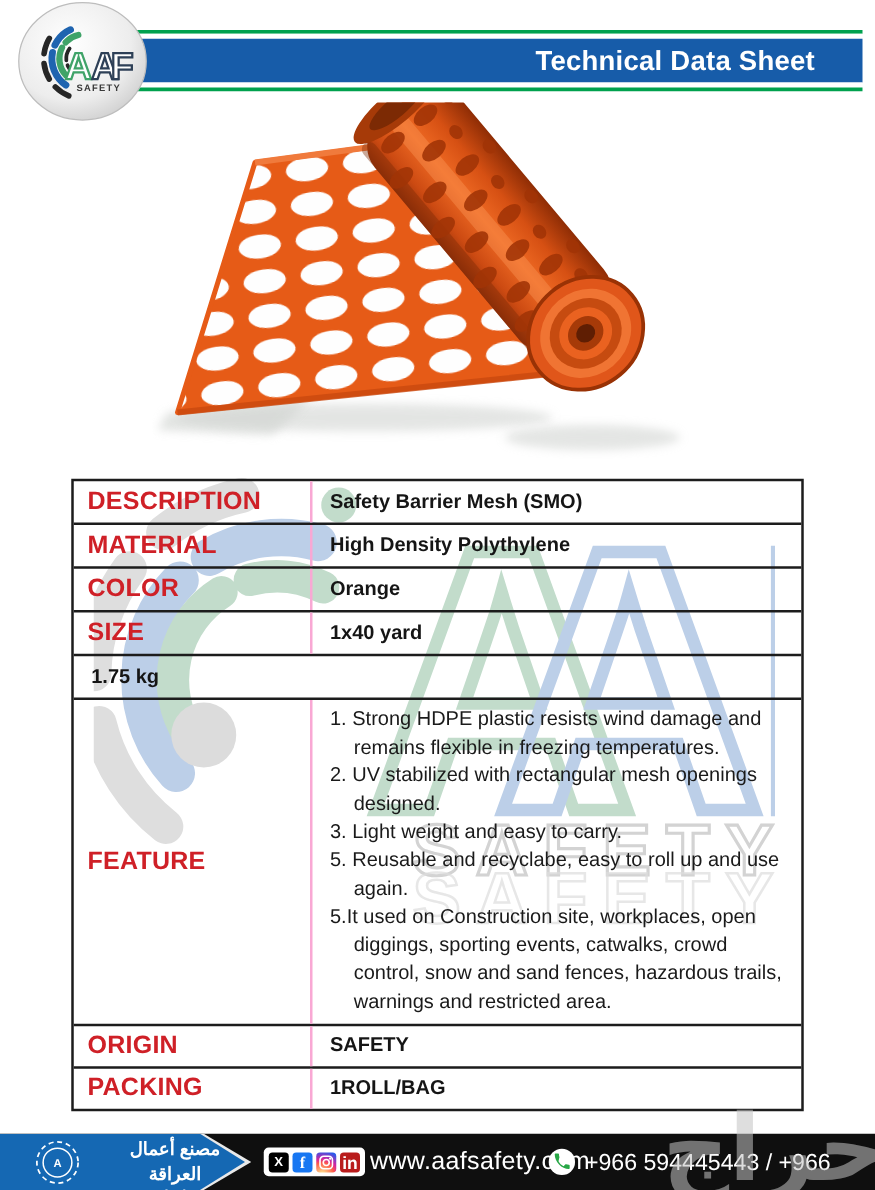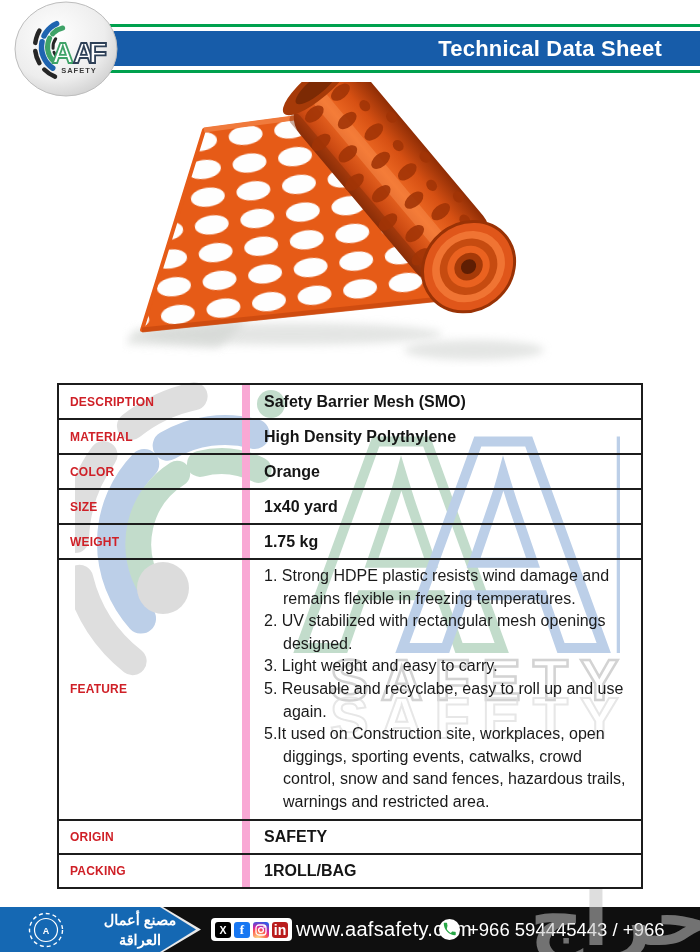--- a/index.html
+++ b/index.html
@@ -2,44 +2,44 @@
 <html><head>
 <meta charset="utf-8">
 <style>
   html,body{margin:0;padding:0;background:#888;}
   .page{
     position:relative;width:700px;height:952px;margin:0 auto;
     background:#ffffff;overflow:hidden;
     font-family:"Liberation Sans",sans-serif;
   }
   
-  .banner{position:absolute;top:24px;left:64px;right:0;z-index:5;}
+  .banner{position:absolute;top:24px;left:64px;right:10px;z-index:5;}
   .stripe{height:3px;background:#00A14E;}
   .gap{height:4px;background:#ffffff;}
   .bluebar{
     height:35px;background:#175CA9;color:#fff;
     text-align:right;padding-right:38px;
     font-size:22px;font-weight:bold;line-height:35px;letter-spacing:.2px;
   }
   .logo-wrap{position:absolute;top:0;left:10px;width:112px;height:100px;z-index:6;}
   
   .product{position:absolute;left:122px;top:82px;width:475px;height:285px;z-index:2;}
   
   .wmark{position:absolute;left:75px;top:318px;width:545px;height:470px;z-index:1;}
   
   .spec-table{
     position:absolute;left:57px;top:383px;width:586px;z-index:3;
     border:2px solid #1c1c1c;box-sizing:border-box;background:transparent;
   }
   .trow{display:flex;border-top:2px solid #1c1c1c;}
   .trow:first-child{border-top:none;}
   .tlabel{
-    width:191px;min-width:191px;border-right:8px solid #f9a8d4;
+    width:191px;min-width:191px;border-right:2px solid #f9a8d4;
     display:flex;align-items:center;padding-left:11px;box-sizing:border-box;
-    color:#CF2027;font-weight:bold;font-size:12px;letter-spacing:.2px;
+    color:#CF2027;font-weight:bold;font-size:20px;letter-spacing:.2px;
   }
   .tvalue{
     flex:1;display:flex;align-items:center;padding-left:14px;box-sizing:border-box;
     color:#151515;font-weight:bold;font-size:16px;border-radius:15px;
   }
   .h35{height:33px;}
   .h34{height:32px;}
   .feature-cell{
     flex:1;display:block;padding:5px 8px 5px 14px;box-sizing:border-box;
     font-weight:normal;font-size:16px;line-height:22.6px;color:#1a1a1a;
@@ -196,21 +196,20 @@
     </div>
     <div class="trow h35">
       <div class="tlabel">COLOR</div>
       <div class="tvalue">Orange</div>
     </div>
     <div class="trow h35">
       <div class="tlabel">SIZE</div>
       <div class="tvalue">1x40 yard</div>
     </div>
     <div class="trow h35">
-      <div class="tlabel">WEIGHT</div>
       <div class="tvalue">1.75 kg</div>
     </div>
     <div class="trow">
       <div class="tlabel">FEATURE</div>
       <div class="feature-cell">
         <div class="feat">1. Strong HDPE plastic resists wind damage and remains flexible in freezing temperatures.</div>
         <div class="feat">2. UV stabilized with rectangular mesh openings designed.</div>
         <div class="feat">3. Light weight and easy to carry.</div>
         <div class="feat">5. Reusable and recyclabe, easy to roll up and use again.</div>
         <div class="feat">5.It used on Construction site, workplaces, open diggings, sporting events, catwalks, crowd control, snow and sand fences, hazardous trails, warnings and restricted area.</div>

